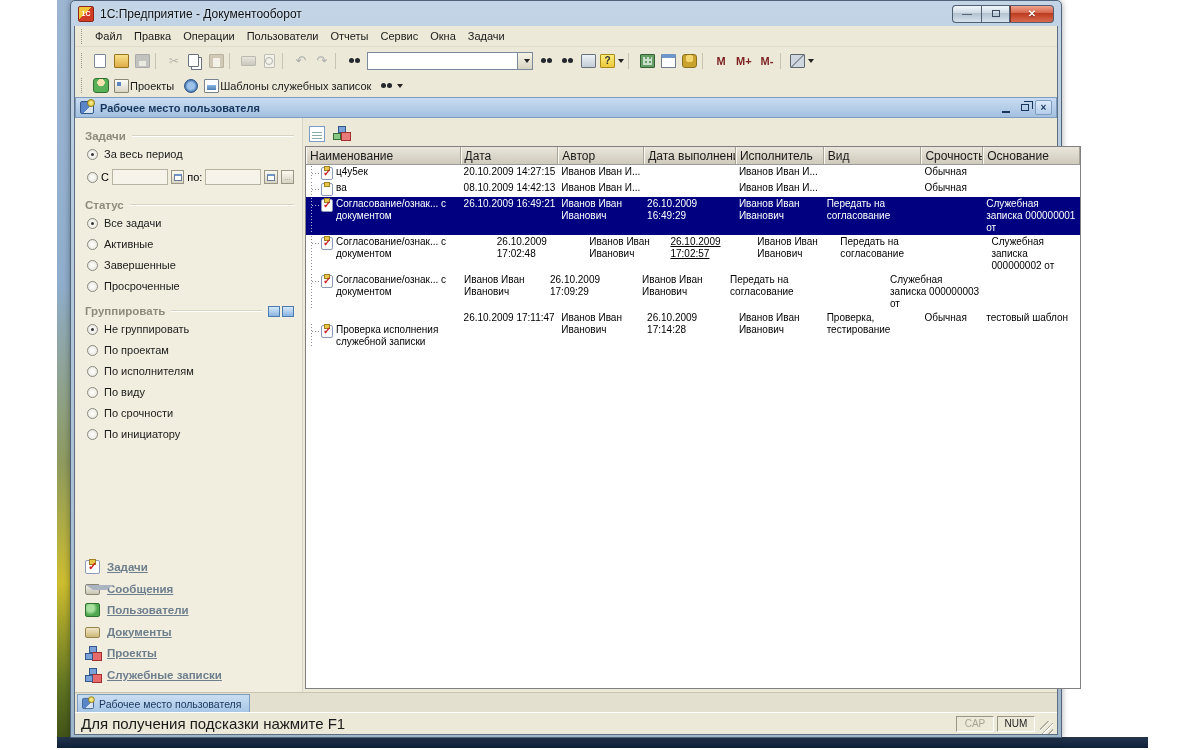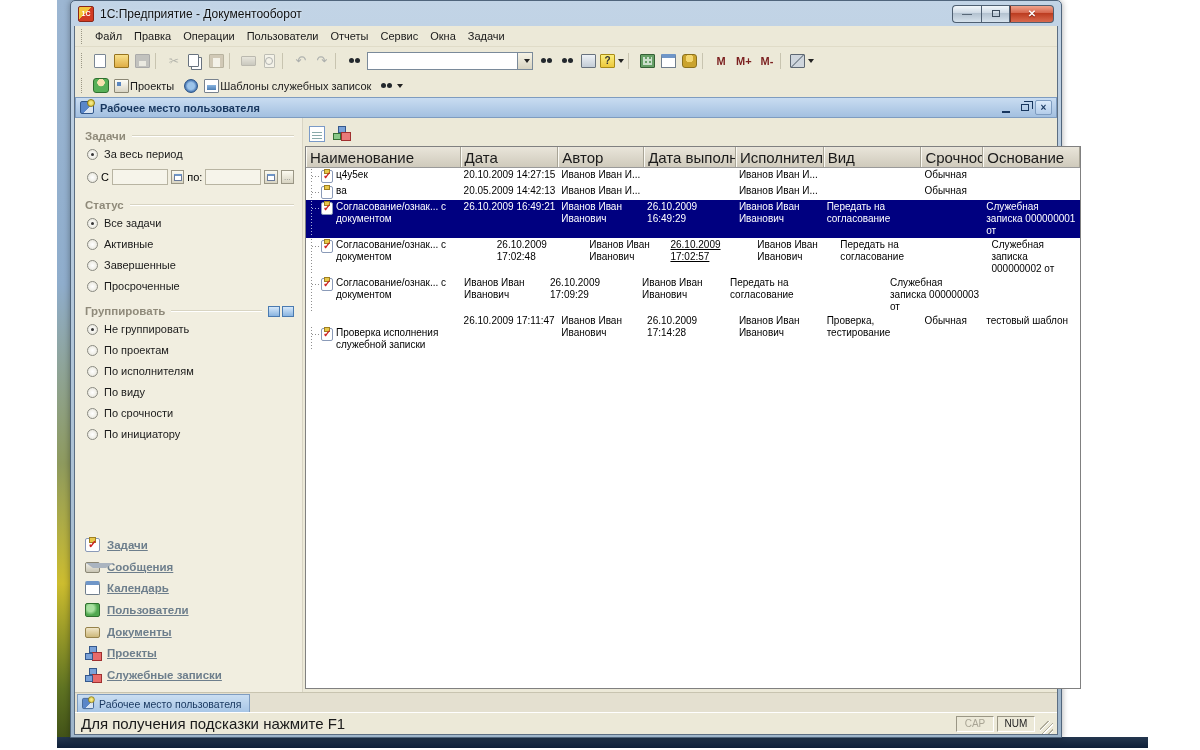--- a/index.html
+++ b/index.html
@@ -130,21 +130,21 @@
   .list-icon { width:16px; height:16px; background:#fff; border:1px solid #7a9ac8; position:relative; }
   .list-icon::after { content:""; position:absolute; left:2px; top:3px; right:2px; height:9px;
     background:repeating-linear-gradient(0deg,#8aa 0 1px,transparent 1px 3px); }
   .hierarchy-icon { width:16px; height:16px; position:relative; }
   .hierarchy-icon::before { content:""; position:absolute; left:5px; top:0; width:6px; height:5px; background:#7aa2d8; border:1px solid #35588c; }
   .hierarchy-icon::after { content:""; position:absolute; left:0; bottom:2px; width:6px; height:5px; background:#8ac88a; border:1px solid #357035;
     box-shadow:9px 0 0 #e87a7a, 9px 0 0 1px #a03030; }
 
   #task-table { width:776px; height:543px; background:#fff; border:1px solid #808080; overflow:hidden; display:flex; flex-direction:column; }
   #thead { display:flex; background:linear-gradient(#e9e5da,#cfcabc); border-bottom:1px solid #9a9a9a; }
-  .th { font-size:15px; color:#1a1a1a; padding:2px 3px 1px 3px; border-right:1px solid #a8a496; border-left:1px solid #fbfaf4; white-space:nowrap; overflow:hidden; }
+  .th { font-size:12px; color:#1a1a1a; padding:2px 3px 1px 3px; border-right:1px solid #a8a496; border-left:1px solid #fbfaf4; white-space:nowrap; overflow:hidden; }
   #tbody { flex:1; overflow:hidden; }
   .trow { display:flex; align-items:stretch; }
   .td { font-size:10px; line-height:12px; padding:1px 3px; overflow:hidden; }
   .c0 { display:flex; padding:1px 2px 1px 0; }
   .treebox { width:15px; min-width:15px; align-self:stretch;
     background:repeating-linear-gradient(180deg,#8f8f8f 0 1px,transparent 1px 3px) 5px 0/1px 100% no-repeat,
                repeating-linear-gradient(90deg,#8f8f8f 0 1px,transparent 1px 3px) 6px 7px/8px 1px no-repeat; }
   .task-icon { width:12px; min-width:12px; height:13px; background:#fff; border:1px solid #8a9ab8; border-radius:2px; position:relative; margin-top:1px; }
   .task-icon::before { content:""; position:absolute; top:-2px; left:2px; right:2px; height:3px; background:#e8c84a; border:1px solid #a08020; }
   .task-icon.checked::after { content:"\2713"; position:absolute; left:1px; top:-1px; color:#cc2020; font-weight:bold; font-size:10px; }
@@ -403,24 +403,20 @@
             </div>
           <div id="sidebar-spacer"></div>
           <div id="nav-list">
               <div class="nav-item">
                 <span class="nico tasks-icon"></span>
                 <span class="nav-link">Задачи</span>
               </div>
               <div class="nav-item">
                 <span class="nico messages-icon"></span>
                 <span class="nav-link">Сообщения</span>
-              </div>
-              <div class="nav-item">
-                <span class="nico calendar-nav-icon"></span>
-                <span class="nav-link">Календарь</span>
               </div>
               <div class="nav-item">
                 <span class="nico users-icon"></span>
                 <span class="nav-link">Пользователи</span>
               </div>
               <div class="nav-item">
                 <span class="nico documents-icon"></span>
                 <span class="nav-link">Документы</span>
               </div>
               <div class="nav-item">
@@ -468,21 +464,21 @@
                   <div class="td" style="width: 98px;"></div>
                   <div class="td" style="width: 62px;">Обычная</div>
                   <div class="td" style="width: 97px;"></div>
                 </div>
                 <div class="trow">
                   <div class="td c0" style="width: 155px;">
                     <span class="treebox"></span>
                     <span class="task-icon"></span>
                     <span class="nm">ва</span>
                   </div>
-                  <div class="td" style="width: 98px;">20.05.2009 14:42:13</div>
+                  <div class="td" style="width: 98px;">08.10.2009 14:42:13</div>
                   <div class="td" style="width: 86px;">Иванов Иван И...</div>
                   <div class="td" style="width: 92px;"></div>
                   <div class="td" style="width: 88px;">Иванов Иван И...</div>
                   <div class="td" style="width: 98px;"></div>
                   <div class="td" style="width: 62px;">Обычная</div>
                   <div class="td" style="width: 97px;"></div>
                 </div>
                 <div class="trow selected" style="background: rgb(0, 0, 128); color: rgb(255, 255, 255);">
                   <div class="td c0" style="width: 155px;">
                     <span class="treebox"></span>

